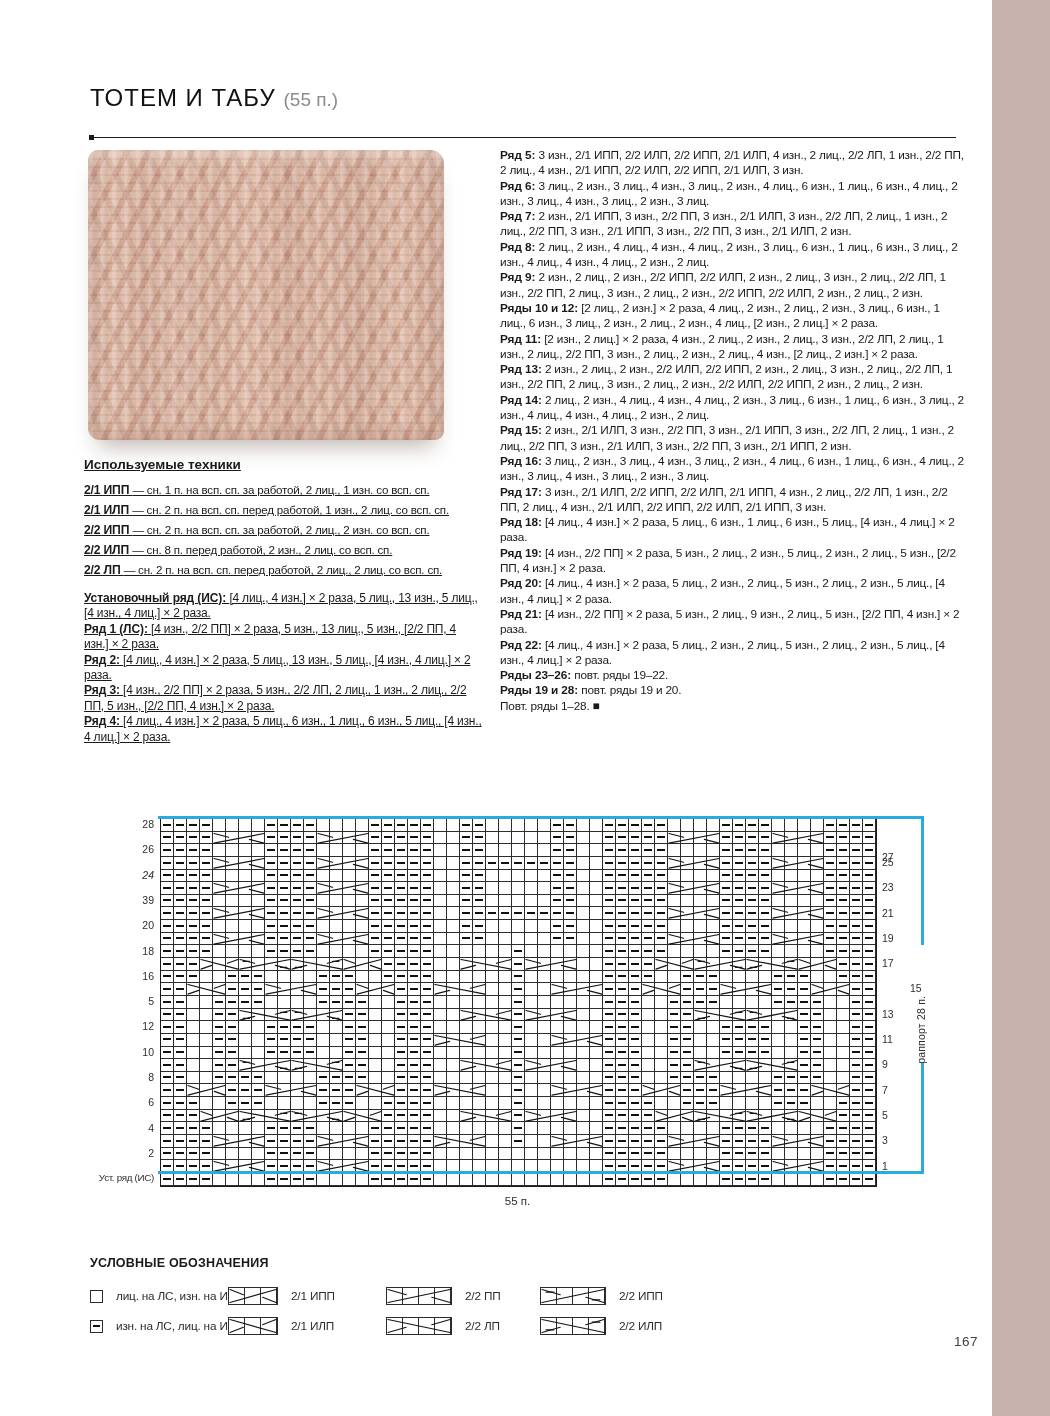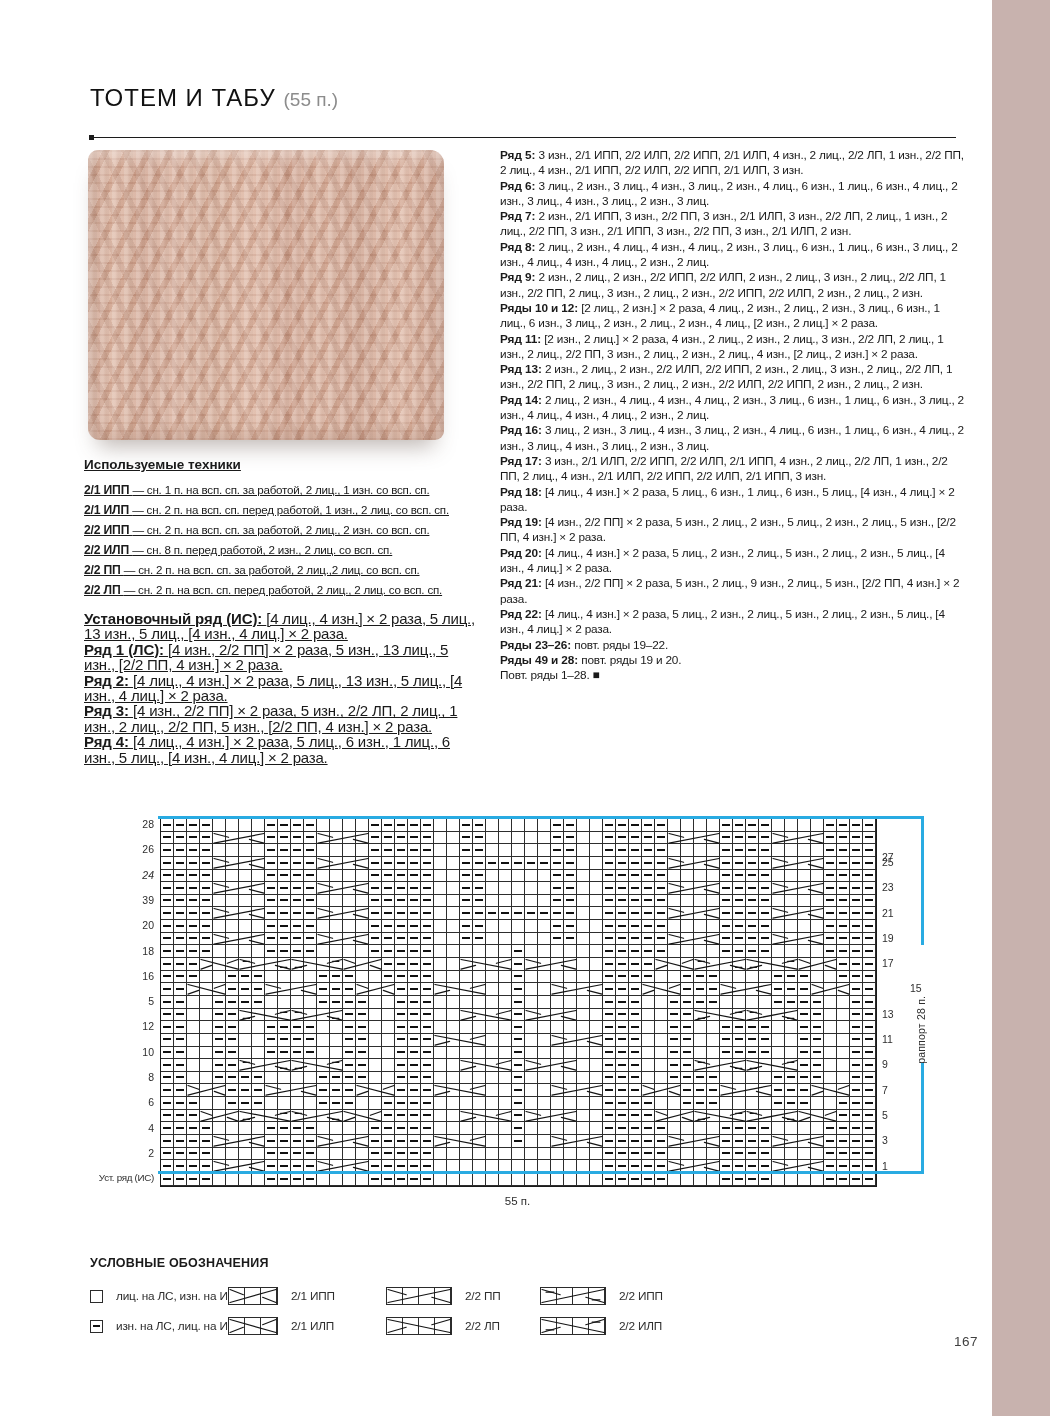--- a/index.html
+++ b/index.html
@@ -25,21 +25,21 @@
       repeating-linear-gradient(0deg, rgba(139,86,66,0.12) 0 2px, rgba(255,255,255,0.06) 2px 8px),
       linear-gradient(90deg, #c99c87 0%, #dbb19c 7%, #cfa28d 16%, #d8ad99 24%, #d3a791 36%, #ddb29d 46%, #cfa18c 56%, #d8ac97 66%, #cda08b 76%, #dcb19c 88%, #c89a85 100%);
     background-color:#d3a791;
     box-shadow:0 16px 22px -10px rgba(90,70,60,0.40), inset 0 6px 14px rgba(255,255,255,0.35), inset 0 -8px 14px rgba(120,70,50,0.18);
   }
 
   .tech-head{font-size:13.5px;font-weight:bold;margin:17px 0 8px 0;}
   .tech-item{font-size:11.6px;line-height:20px;white-space:nowrap;letter-spacing:-0.2px;}
   .tech-item b{font-size:12.2px;}
   .instr-block{margin-top:11px;}
-  .instr{font-size:15px;line-height:15.4px;letter-spacing:-0.2px;margin:0;}
+  .instr{font-size:12px;line-height:15.4px;letter-spacing:-0.2px;margin:0;}
   .instr b{letter-spacing:-0.1px;}
   .col-right .instr{font-size:11.8px;line-height:15.3px;}
 
   
   #chart{position:absolute;left:96px;top:818px;width:900px;height:420px;}
   #grid{position:absolute;left:64px;top:0;border:1.5px solid #1a1a1a;background:#fff;}
   .crow{display:flex;height:12.65px;}
   .cell{flex:none;width:13px;height:100%;box-sizing:border-box;border-right:1px solid #2d2d2d;border-bottom:1px solid #2d2d2d;position:relative;}
   .cell.d::after{content:"";display:block;width:8px;height:2px;background:#101010;margin:4.6px auto 0 auto;}
   .cspan{flex:none;display:flex;position:relative;}
@@ -81,21 +81,20 @@
   </div>
 
 <div class="col-left">
   <div class="swatch"></div>
   <div class="tech-head">Используемые техники</div>
   <div id="tech-list">
       <div class="tech-item"><b>2/1 ИПП </b><span>— сн. 1 п. на всп. сп. за работой, 2 лиц., 1 изн. со всп. сп.</span></div>
       <div class="tech-item"><b>2/1 ИЛП </b><span>— сн. 2 п. на всп. сп. перед работой, 1 изн., 2 лиц. со всп. сп.</span></div>
       <div class="tech-item"><b>2/2 ИПП </b><span>— сн. 2 п. на всп. сп. за работой, 2 лиц., 2 изн. со всп. сп.</span></div>
       <div class="tech-item"><b>2/2 ИЛП </b><span>— сн. 8 п. перед работой, 2 изн., 2 лиц. со всп. сп.</span></div>
-      <div class="tech-item"><b>2/2 ПП </b><span>— сн. 2 п. на всп. сп. за работой, 2 лиц.,2 лиц. со всп. сп.</span></div>
       <div class="tech-item"><b>2/2 ЛП </b><span>— сн. 2 п. на всп. сп. перед работой, 2 лиц., 2 лиц. со всп. сп.</span></div>
     </div>
   <div id="instr-left" class="instr-block">
       <p class="instr"><b>Установочный ряд (ИС): </b><span>[4 лиц., 4 изн.] × 2 раза, 5 лиц., 13 изн., 5 лиц., [4 изн., 4 лиц.] × 2 раза.</span></p>
       <p class="instr"><b>Ряд 1 (ЛС): </b><span>[4 изн., 2/2 ПП] × 2 раза, 5 изн., 13 лиц., 5 изн., [2/2 ПП, 4 изн.] × 2 раза.</span></p>
       <p class="instr"><b>Ряд 2: </b><span>[4 лиц., 4 изн.] × 2 раза, 5 лиц., 13 изн., 5 лиц., [4 изн., 4 лиц.] × 2 раза.</span></p>
       <p class="instr"><b>Ряд 3: </b><span>[4 изн., 2/2 ПП] × 2 раза, 5 изн., 2/2 ЛП, 2 лиц., 1 изн., 2 лиц., 2/2 ПП, 5 изн., [2/2 ПП, 4 изн.] × 2 раза.</span></p>
       <p class="instr"><b>Ряд 4: </b><span>[4 лиц., 4 изн.] × 2 раза, 5 лиц., 6 изн., 1 лиц., 6 изн., 5 лиц., [4 изн., 4 лиц.] × 2 раза.</span></p>
     </div>
 </div>
@@ -104,29 +103,30 @@
   <div id="instr-right">
       <p class="instr"><b>Ряд 5: </b><span>3 изн., 2/1 ИПП, 2/2 ИЛП, 2/2 ИПП, 2/1 ИЛП, 4 изн., 2 лиц., 2/2 ЛП, 1 изн., 2/2 ПП, 2 лиц., 4 изн., 2/1 ИПП, 2/2 ИЛП, 2/2 ИПП, 2/1 ИЛП, 3 изн.</span></p>
       <p class="instr"><b>Ряд 6: </b><span>3 лиц., 2 изн., 3 лиц., 4 изн., 3 лиц., 2 изн., 4 лиц., 6 изн., 1 лиц., 6 изн., 4 лиц., 2 изн., 3 лиц., 4 изн., 3 лиц., 2 изн., 3 лиц.</span></p>
       <p class="instr"><b>Ряд 7: </b><span>2 изн., 2/1 ИПП, 3 изн., 2/2 ПП, 3 изн., 2/1 ИЛП, 3 изн., 2/2 ЛП, 2 лиц., 1 изн., 2 лиц., 2/2 ПП, 3 изн., 2/1 ИПП, 3 изн., 2/2 ПП, 3 изн., 2/1 ИЛП, 2 изн.</span></p>
       <p class="instr"><b>Ряд 8: </b><span>2 лиц., 2 изн., 4 лиц., 4 изн., 4 лиц., 2 изн., 3 лиц., 6 изн., 1 лиц., 6 изн., 3 лиц., 2 изн., 4 лиц., 4 изн., 4 лиц., 2 изн., 2 лиц.</span></p>
       <p class="instr"><b>Ряд 9: </b><span>2 изн., 2 лиц., 2 изн., 2/2 ИПП, 2/2 ИЛП, 2 изн., 2 лиц., 3 изн., 2 лиц., 2/2 ЛП, 1 изн., 2/2 ПП, 2 лиц., 3 изн., 2 лиц., 2 изн., 2/2 ИПП, 2/2 ИЛП, 2 изн., 2 лиц., 2 изн.</span></p>
       <p class="instr"><b>Ряды 10 и 12: </b><span>[2 лиц., 2 изн.] × 2 раза, 4 лиц., 2 изн., 2 лиц., 2 изн., 3 лиц., 6 изн., 1 лиц., 6 изн., 3 лиц., 2 изн., 2 лиц., 2 изн., 4 лиц., [2 изн., 2 лиц.] × 2 раза.</span></p>
       <p class="instr"><b>Ряд 11: </b><span>[2 изн., 2 лиц.] × 2 раза, 4 изн., 2 лиц., 2 изн., 2 лиц., 3 изн., 2/2 ЛП, 2 лиц., 1 изн., 2 лиц., 2/2 ПП, 3 изн., 2 лиц., 2 изн., 2 лиц., 4 изн., [2 лиц., 2 изн.] × 2 раза.</span></p>
       <p class="instr"><b>Ряд 13: </b><span>2 изн., 2 лиц., 2 изн., 2/2 ИЛП, 2/2 ИПП, 2 изн., 2 лиц., 3 изн., 2 лиц., 2/2 ЛП, 1 изн., 2/2 ПП, 2 лиц., 3 изн., 2 лиц., 2 изн., 2/2 ИЛП, 2/2 ИПП, 2 изн., 2 лиц., 2 изн.</span></p>
       <p class="instr"><b>Ряд 14: </b><span>2 лиц., 2 изн., 4 лиц., 4 изн., 4 лиц., 2 изн., 3 лиц., 6 изн., 1 лиц., 6 изн., 3 лиц., 2 изн., 4 лиц., 4 изн., 4 лиц., 2 изн., 2 лиц.</span></p>
+      <p class="instr"><b>Ряд 15: </b><span>2 изн., 2/1 ИЛП, 3 изн., 2/2 ПП, 3 изн., 2/1 ИПП, 3 изн., 2/2 ЛП, 2 лиц., 1 изн., 2 лиц., 2/2 ПП, 3 изн., 2/1 ИЛП, 3 изн., 2/2 ПП, 3 изн., 2/1 ИПП, 2 изн.</span></p>
       <p class="instr"><b>Ряд 16: </b><span>3 лиц., 2 изн., 3 лиц., 4 изн., 3 лиц., 2 изн., 4 лиц., 6 изн., 1 лиц., 6 изн., 4 лиц., 2 изн., 3 лиц., 4 изн., 3 лиц., 2 изн., 3 лиц.</span></p>
       <p class="instr"><b>Ряд 17: </b><span>3 изн., 2/1 ИЛП, 2/2 ИПП, 2/2 ИЛП, 2/1 ИПП, 4 изн., 2 лиц., 2/2 ЛП, 1 изн., 2/2 ПП, 2 лиц., 4 изн., 2/1 ИЛП, 2/2 ИПП, 2/2 ИЛП, 2/1 ИПП, 3 изн.</span></p>
       <p class="instr"><b>Ряд 18: </b><span>[4 лиц., 4 изн.] × 2 раза, 5 лиц., 6 изн., 1 лиц., 6 изн., 5 лиц., [4 изн., 4 лиц.] × 2 раза.</span></p>
       <p class="instr"><b>Ряд 19: </b><span>[4 изн., 2/2 ПП] × 2 раза, 5 изн., 2 лиц., 2 изн., 5 лиц., 2 изн., 2 лиц., 5 изн., [2/2 ПП, 4 изн.] × 2 раза.</span></p>
       <p class="instr"><b>Ряд 20: </b><span>[4 лиц., 4 изн.] × 2 раза, 5 лиц., 2 изн., 2 лиц., 5 изн., 2 лиц., 2 изн., 5 лиц., [4 изн., 4 лиц.] × 2 раза.</span></p>
       <p class="instr"><b>Ряд 21: </b><span>[4 изн., 2/2 ПП] × 2 раза, 5 изн., 2 лиц., 9 изн., 2 лиц., 5 изн., [2/2 ПП, 4 изн.] × 2 раза.</span></p>
       <p class="instr"><b>Ряд 22: </b><span>[4 лиц., 4 изн.] × 2 раза, 5 лиц., 2 изн., 2 лиц., 5 изн., 2 лиц., 2 изн., 5 лиц., [4 изн., 4 лиц.] × 2 раза.</span></p>
       <p class="instr"><b>Ряды 23–26: </b><span>повт. ряды 19–22.</span></p>
-      <p class="instr"><b>Ряды 49 и 28: </b><span>повт. ряды 19 и 20.</span></p>
+      <p class="instr"><b>Ряды 19 и 28: </b><span>повт. ряды 19 и 20.</span></p>
       <p class="instr"><span>Повт. ряды 1–28. ■</span></p>
     </div>
 </div>
 
 <div id="chart">
   <div id="grid" style="width: 715px; height: 366.85px;">
       <div class="crow">
         <div class="cell d"></div>
         <div class="cell d"></div>
         <div class="cell d"></div>

